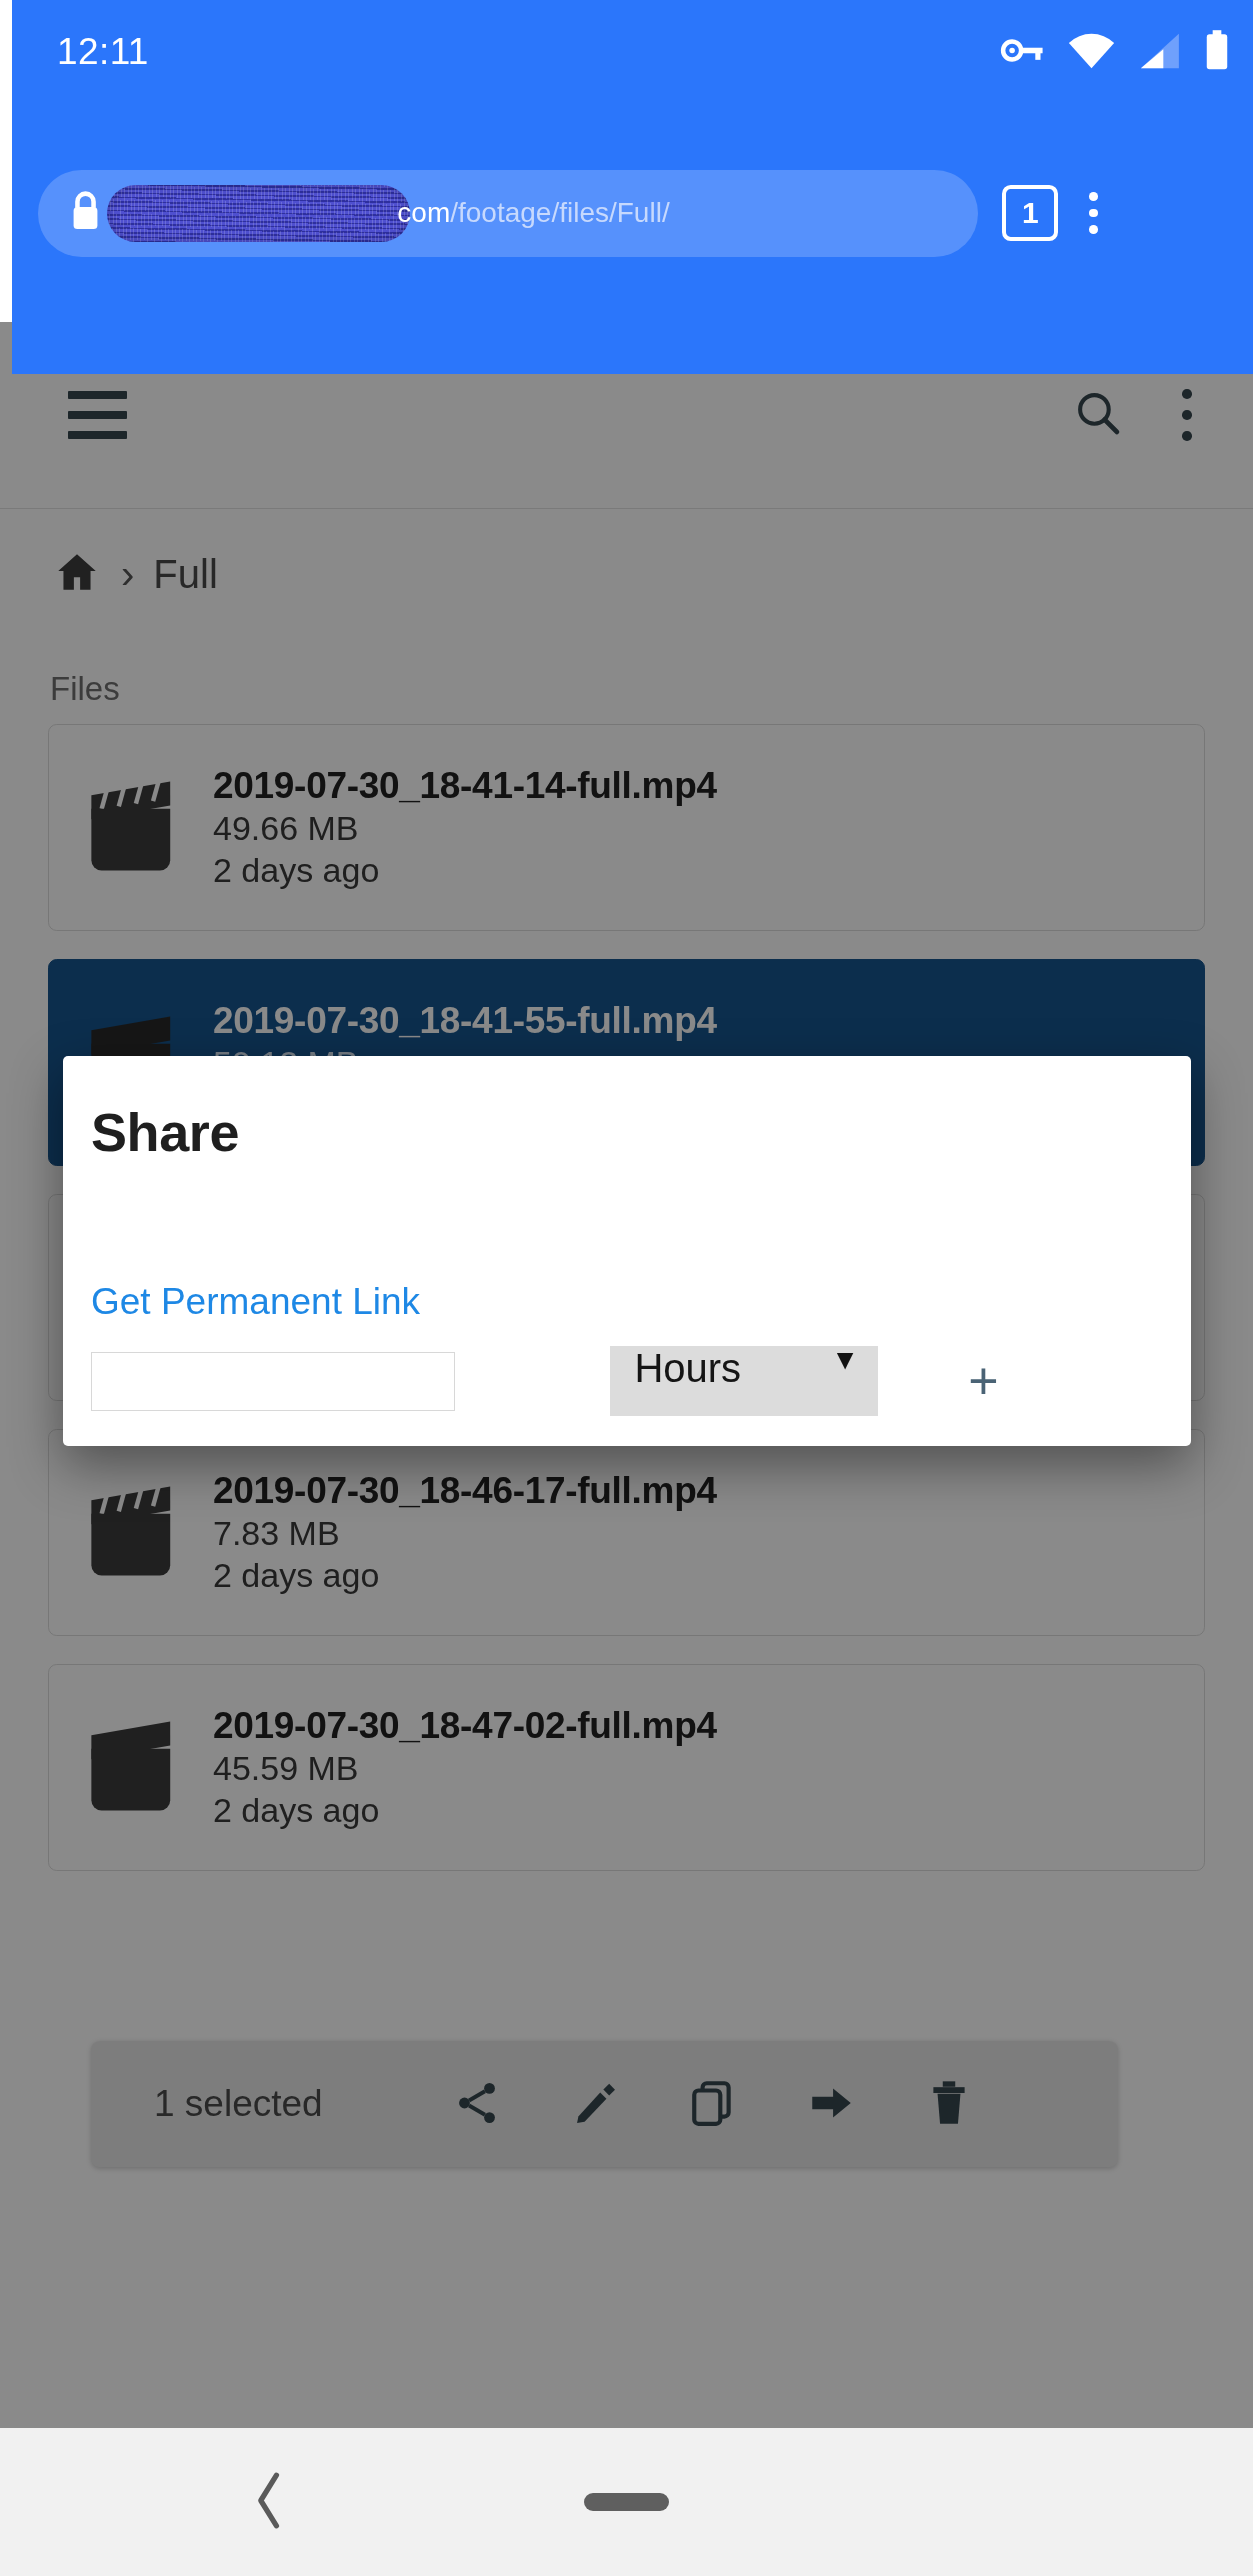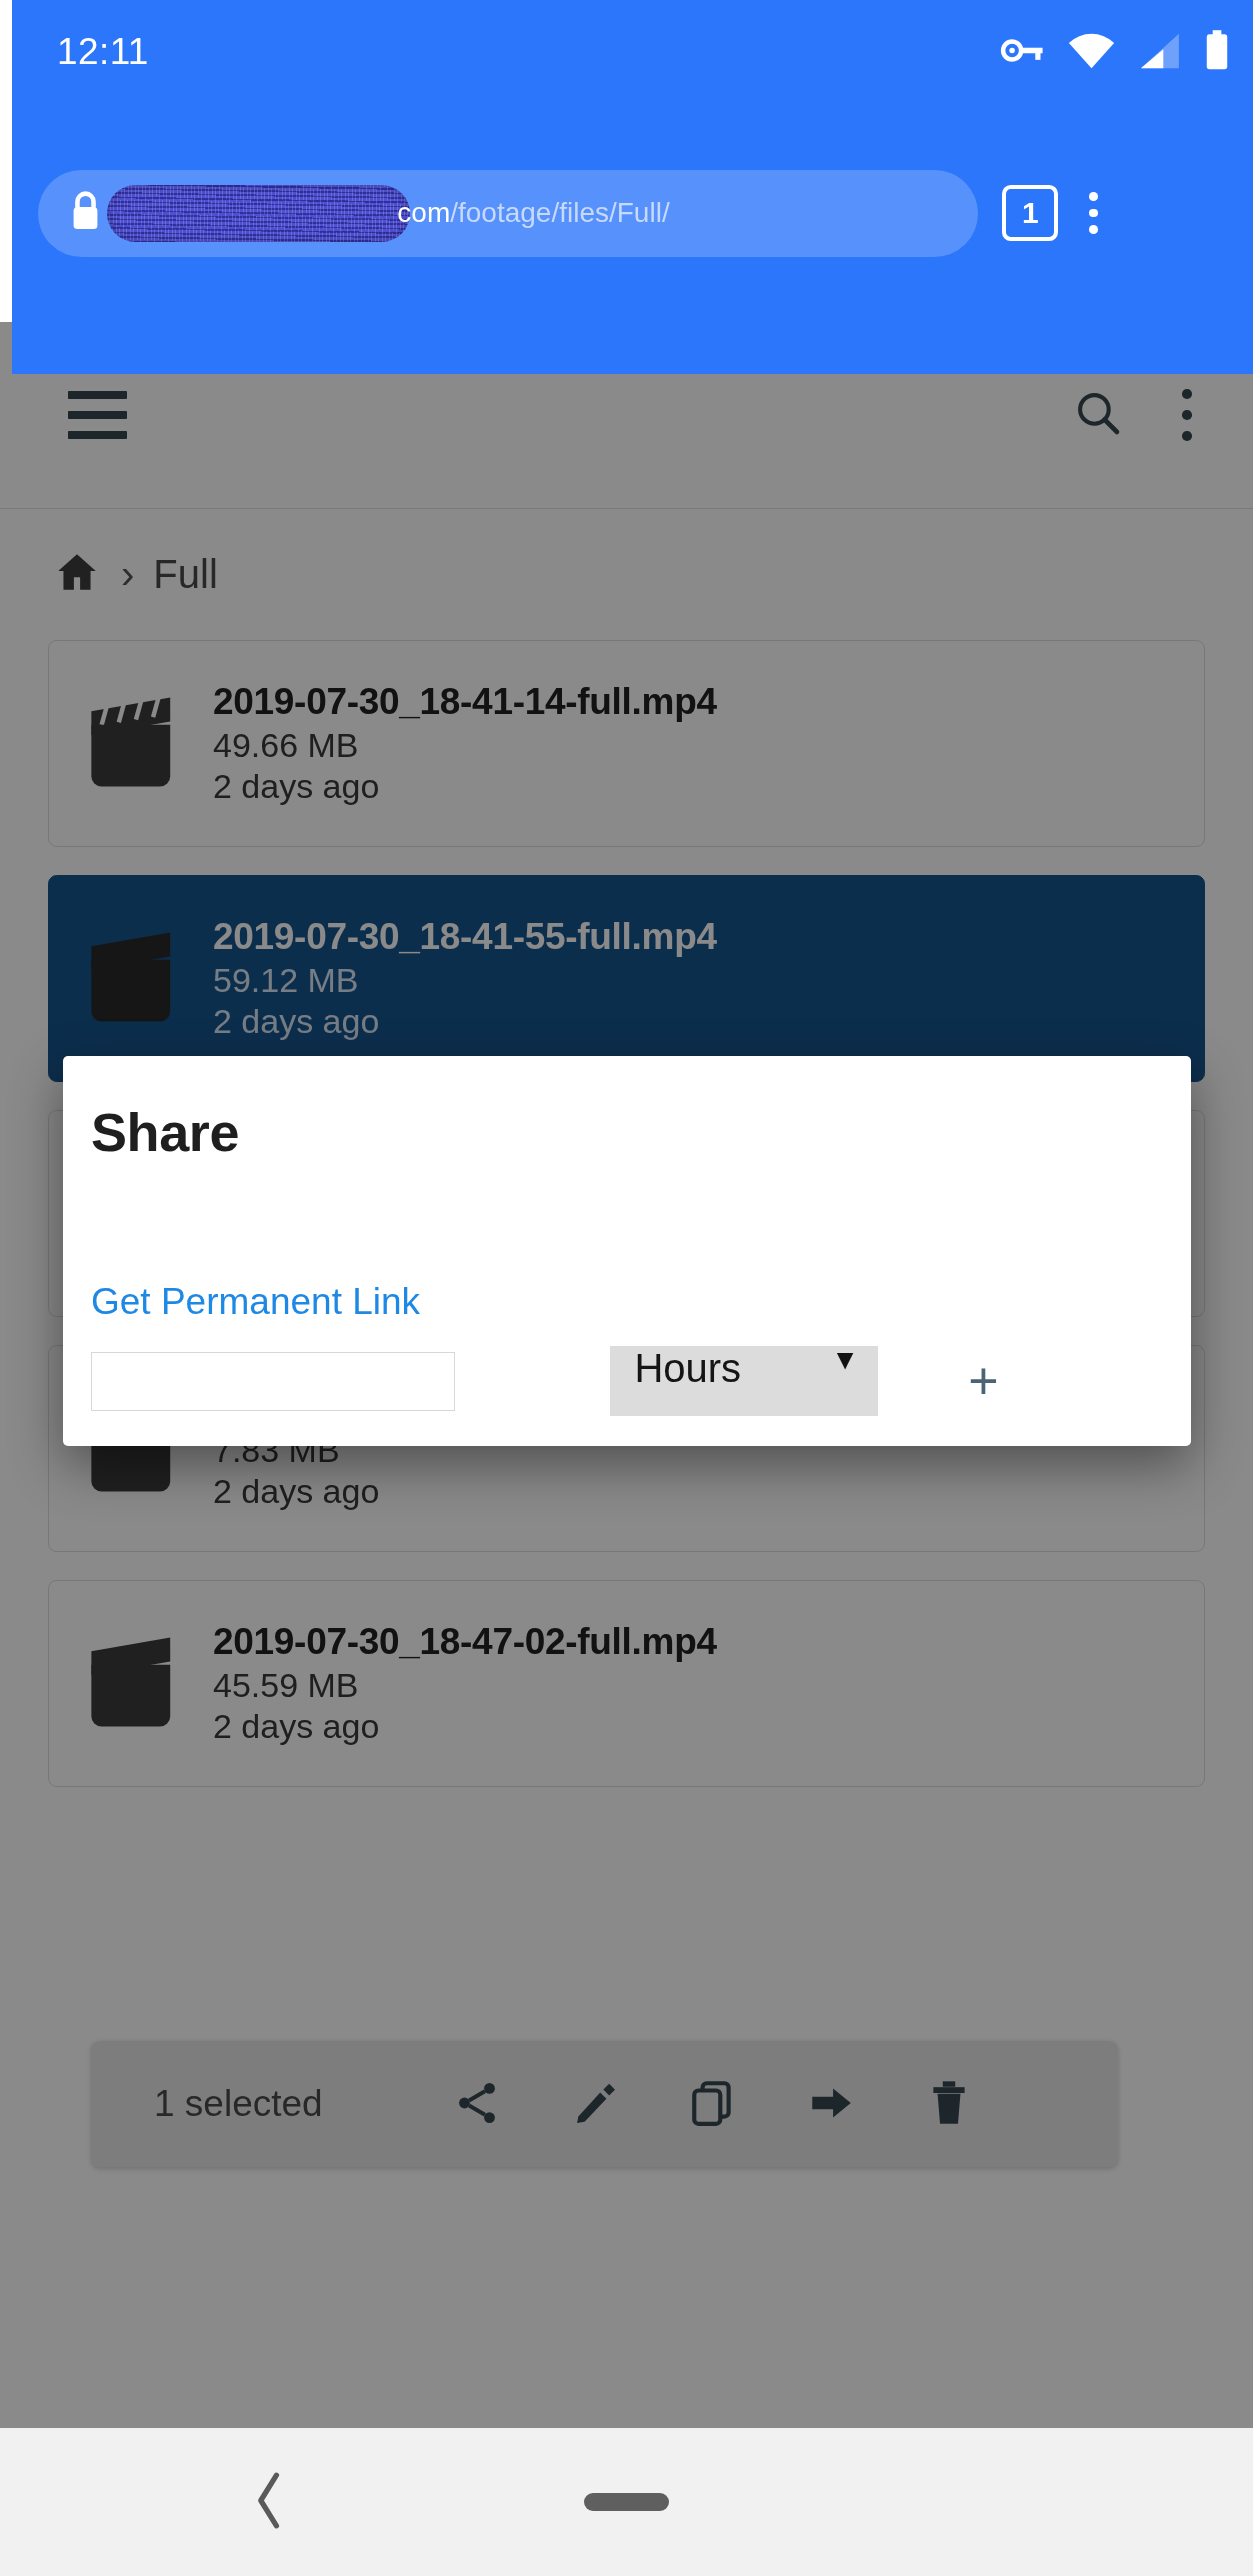--- a/index.html
+++ b/index.html
@@ -189,20 +189,21 @@
   <div id="breadcrumb">
     <span>
       <svg width="50" height="50" viewBox="0 0 24 24">
           <path d="M12 3 3 11h2.5v9h5v-6h3v6h5v-9H21z" fill="#3d3d3d"></path>
         </svg>
     </span>
     <span id="crumb-sep">›</span>
     <span id="crumb-current">Full</span>
   </div>
 
+  <div id="files-heading">Files</div>
 
   <div class="file-card">
     <span class="clapper">
       <svg width="91" height="96" viewBox="0 0 52 56">
         <path d="M4 12 L48 4 L48 14 L4 22 Z" fill="#ffffff"></path>
         <path d="M2 10 L48 2 L48 16 L2 24 Z" fill="#3c3c3c"></path>
         <path d="M12 3.6 L8 18" stroke="#ffffff" stroke-width="2.6"></path>
         <path d="M22 2 L18 16.5" stroke="#ffffff" stroke-width="2.6"></path>
         <path d="M32 .6 L28 15" stroke="#ffffff" stroke-width="2.6"></path>
         <path d="M42 -.8 L38 13.5" stroke="#ffffff" stroke-width="2.6"></path>

